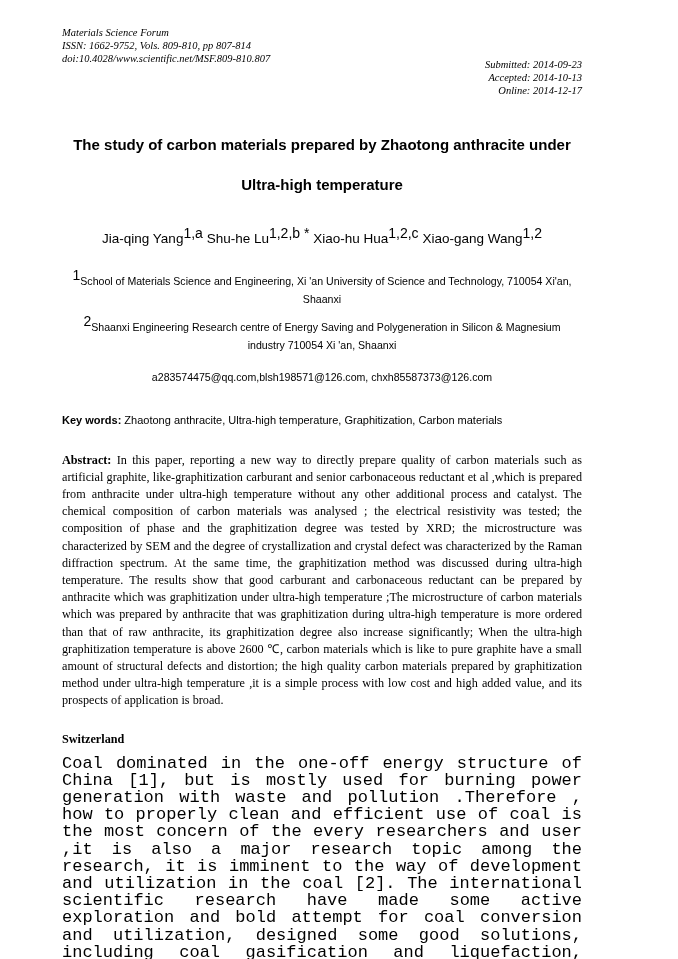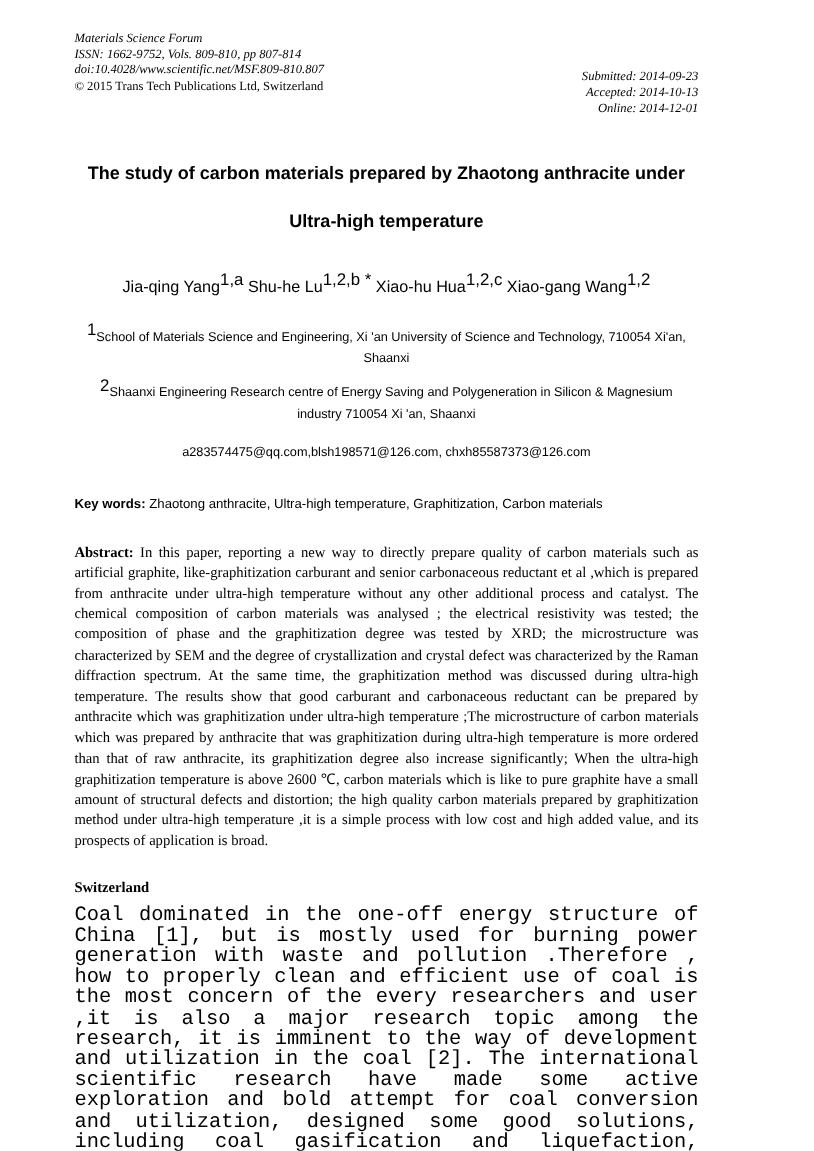--- a/index.html
+++ b/index.html
@@ -132,26 +132,25 @@
 </head>
 <body>
 
 <div class="page">
 
   <div class="header">
     <div class="header-left">
       <div>Materials Science Forum</div>
       <div>ISSN: 1662-9752, Vols. 809-810, pp 807-814</div>
       <div>doi:10.4028/www.scientific.net/MSF.809-810.807</div>
-      <div class="copyright">© 2015 Trans Tech Publications Ltd, Switzerland</div>
     </div>
     <div class="header-right">
       <div>Submitted: 2014-09-23</div>
       <div>Accepted: 2014-10-13</div>
-      <div>Online: 2014-12-01</div>
+      <div>Online: 2014-12-17</div>
     </div>
   </div>
 
   <div class="title">
     <div>The study of carbon materials prepared by Zhaotong anthracite under</div>
     <div class="title-line2">Ultra-high temperature</div>
   </div>
 
   <div class="authors">
     <div>

